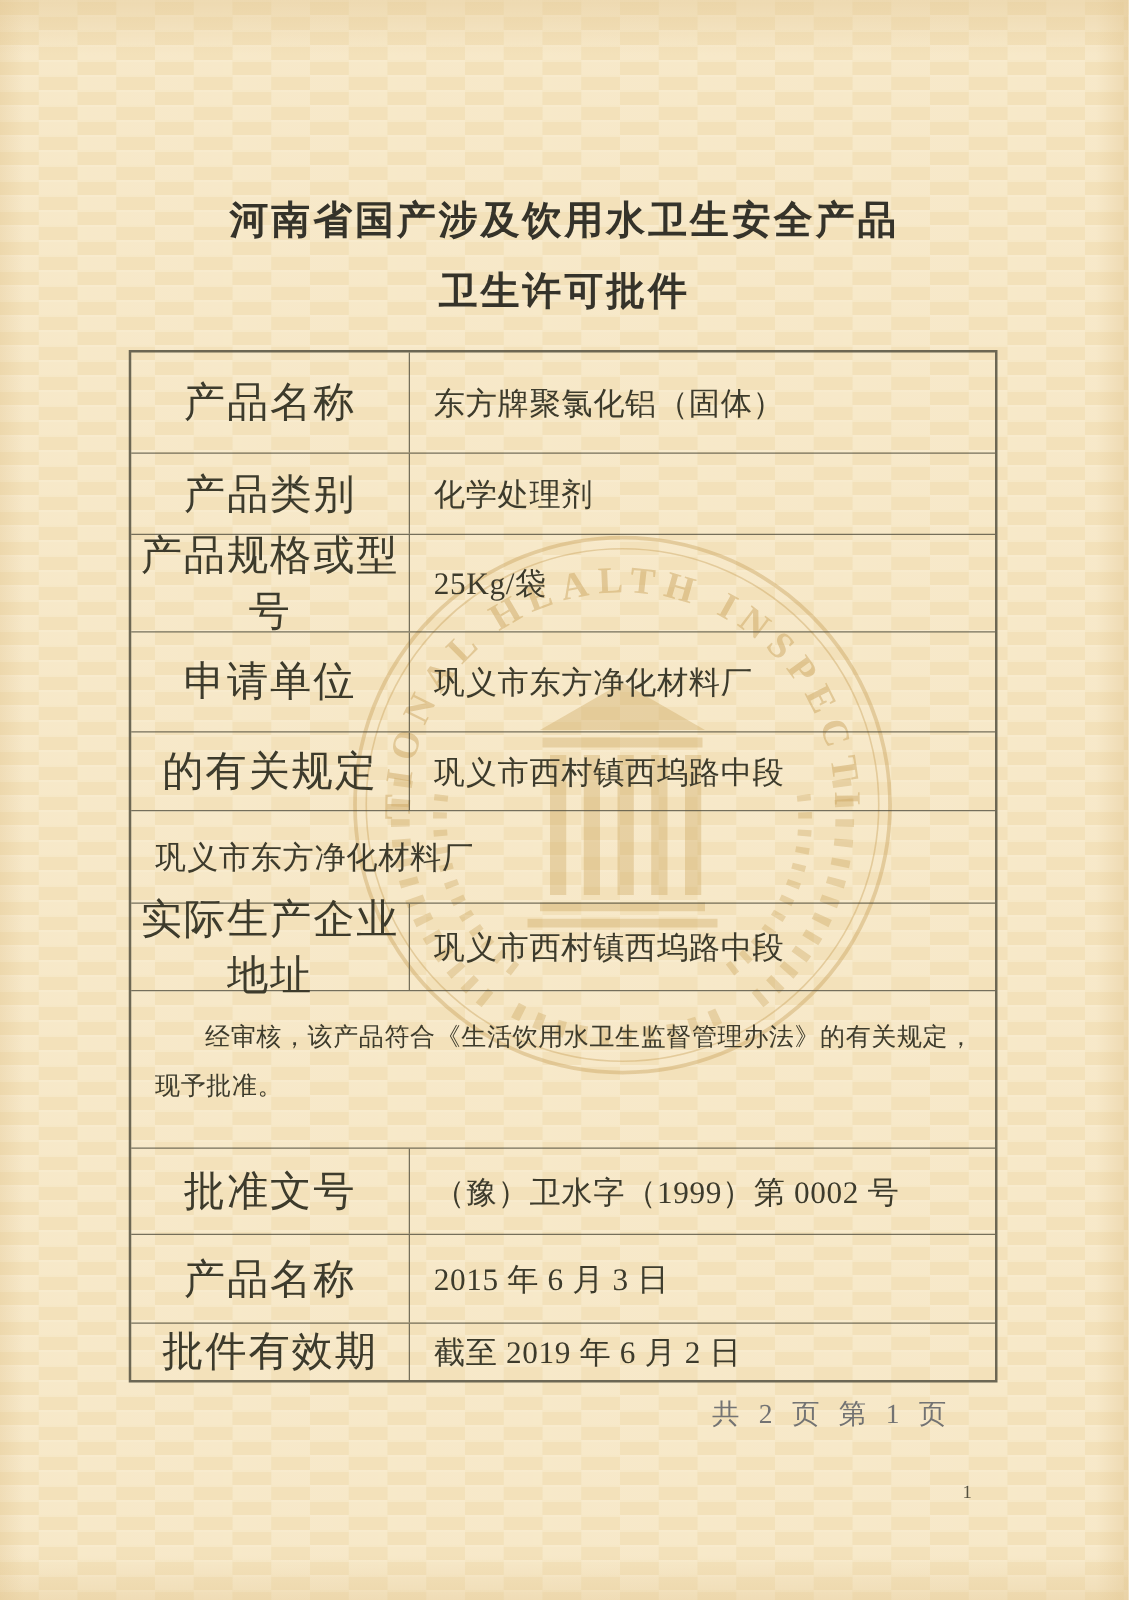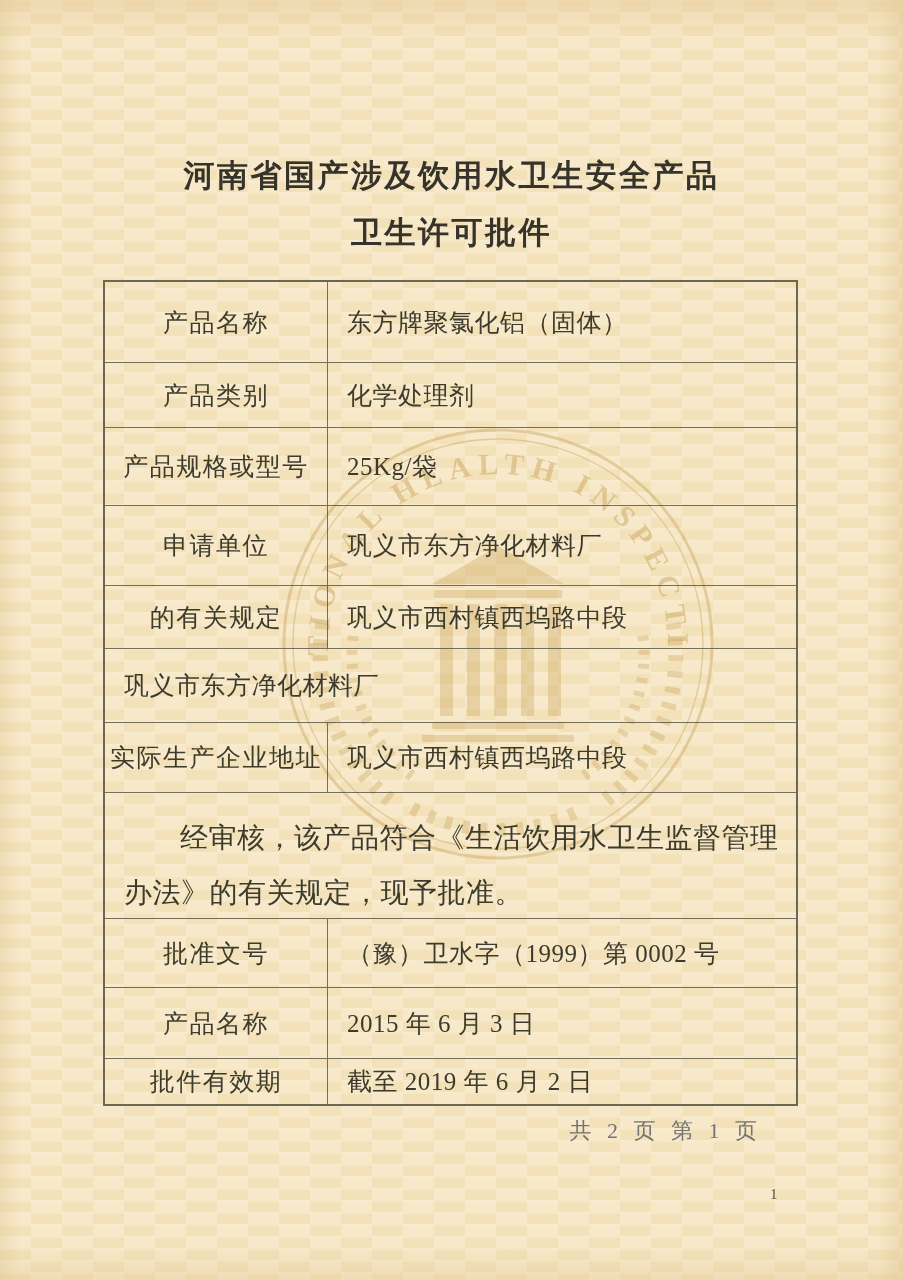--- a/index.html
+++ b/index.html
@@ -46,30 +46,30 @@
     border: 2px solid rgba(84,80,64,0.85);
     box-sizing: border-box;
   }
   .t-row { display: flex; box-sizing: border-box; }
   .t-row + .t-row { border-top: 1px solid rgba(84,80,64,0.8); }
   .cell { box-sizing: border-box; display: flex; align-items: center; color: #3d3b2c; }
   .cell.label {
     width: 223px; flex: 0 0 223px;
     border-right: 1px solid rgba(84,80,64,0.8);
     justify-content: center; text-align: center;
-    font-size: 25px; letter-spacing: 1.5px; font-weight: 500;
+    font-size: 33px; letter-spacing: 1.5px; font-weight: 500;
     padding: 0 4px;
   }
   .cell.value {
     flex: 1 1 auto; padding-left: 19px; 
     font-size: 25px; letter-spacing: 0.5px; font-weight: 500;
   }
   .t-row.conclusion .cell.value {
     display: block; padding-top: 18px;
-    font-size: 28px; line-height: 1.95; text-indent: 2em;
+    font-size: 20px; line-height: 1.95; text-indent: 2em;
   }
   .pagination {
     position: absolute; left: 103px; top: 1116px; width: 695px; z-index: 2;
     text-align: right; padding-right: 36px; box-sizing: border-box;
     font-size: 22px; letter-spacing: 5px; color: #737373; font-weight: 500;
   }
   .page-number {
     position: absolute; left: 770px; top: 1186px; z-index: 2;
     font-size: 15px; color: #55513f;
   }

